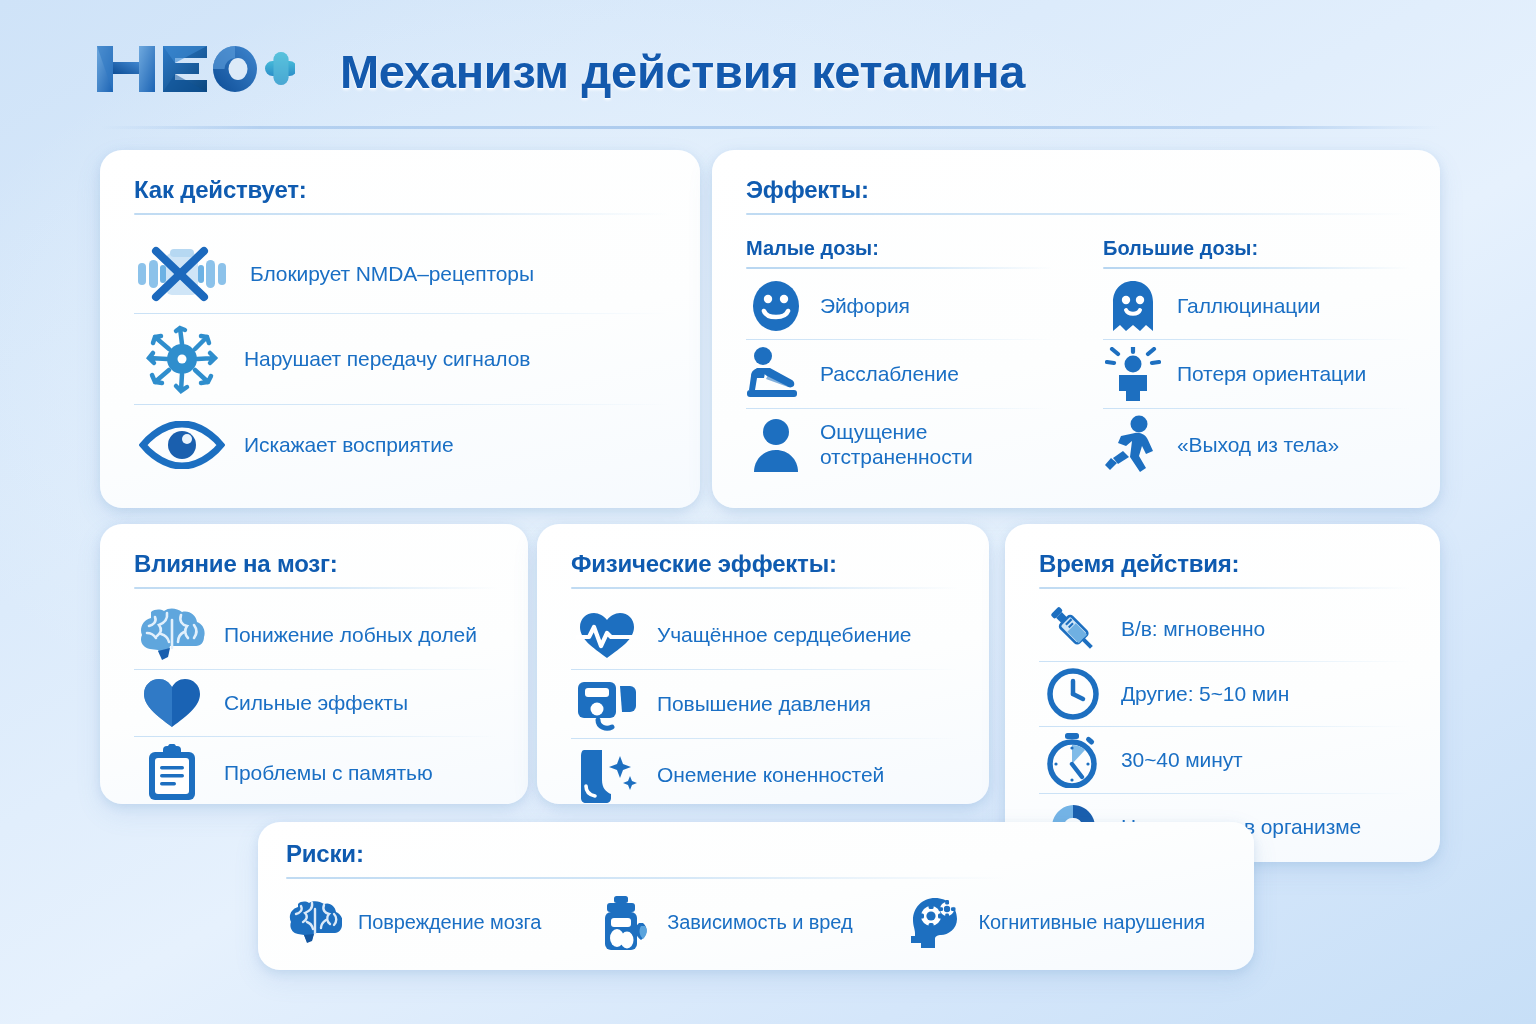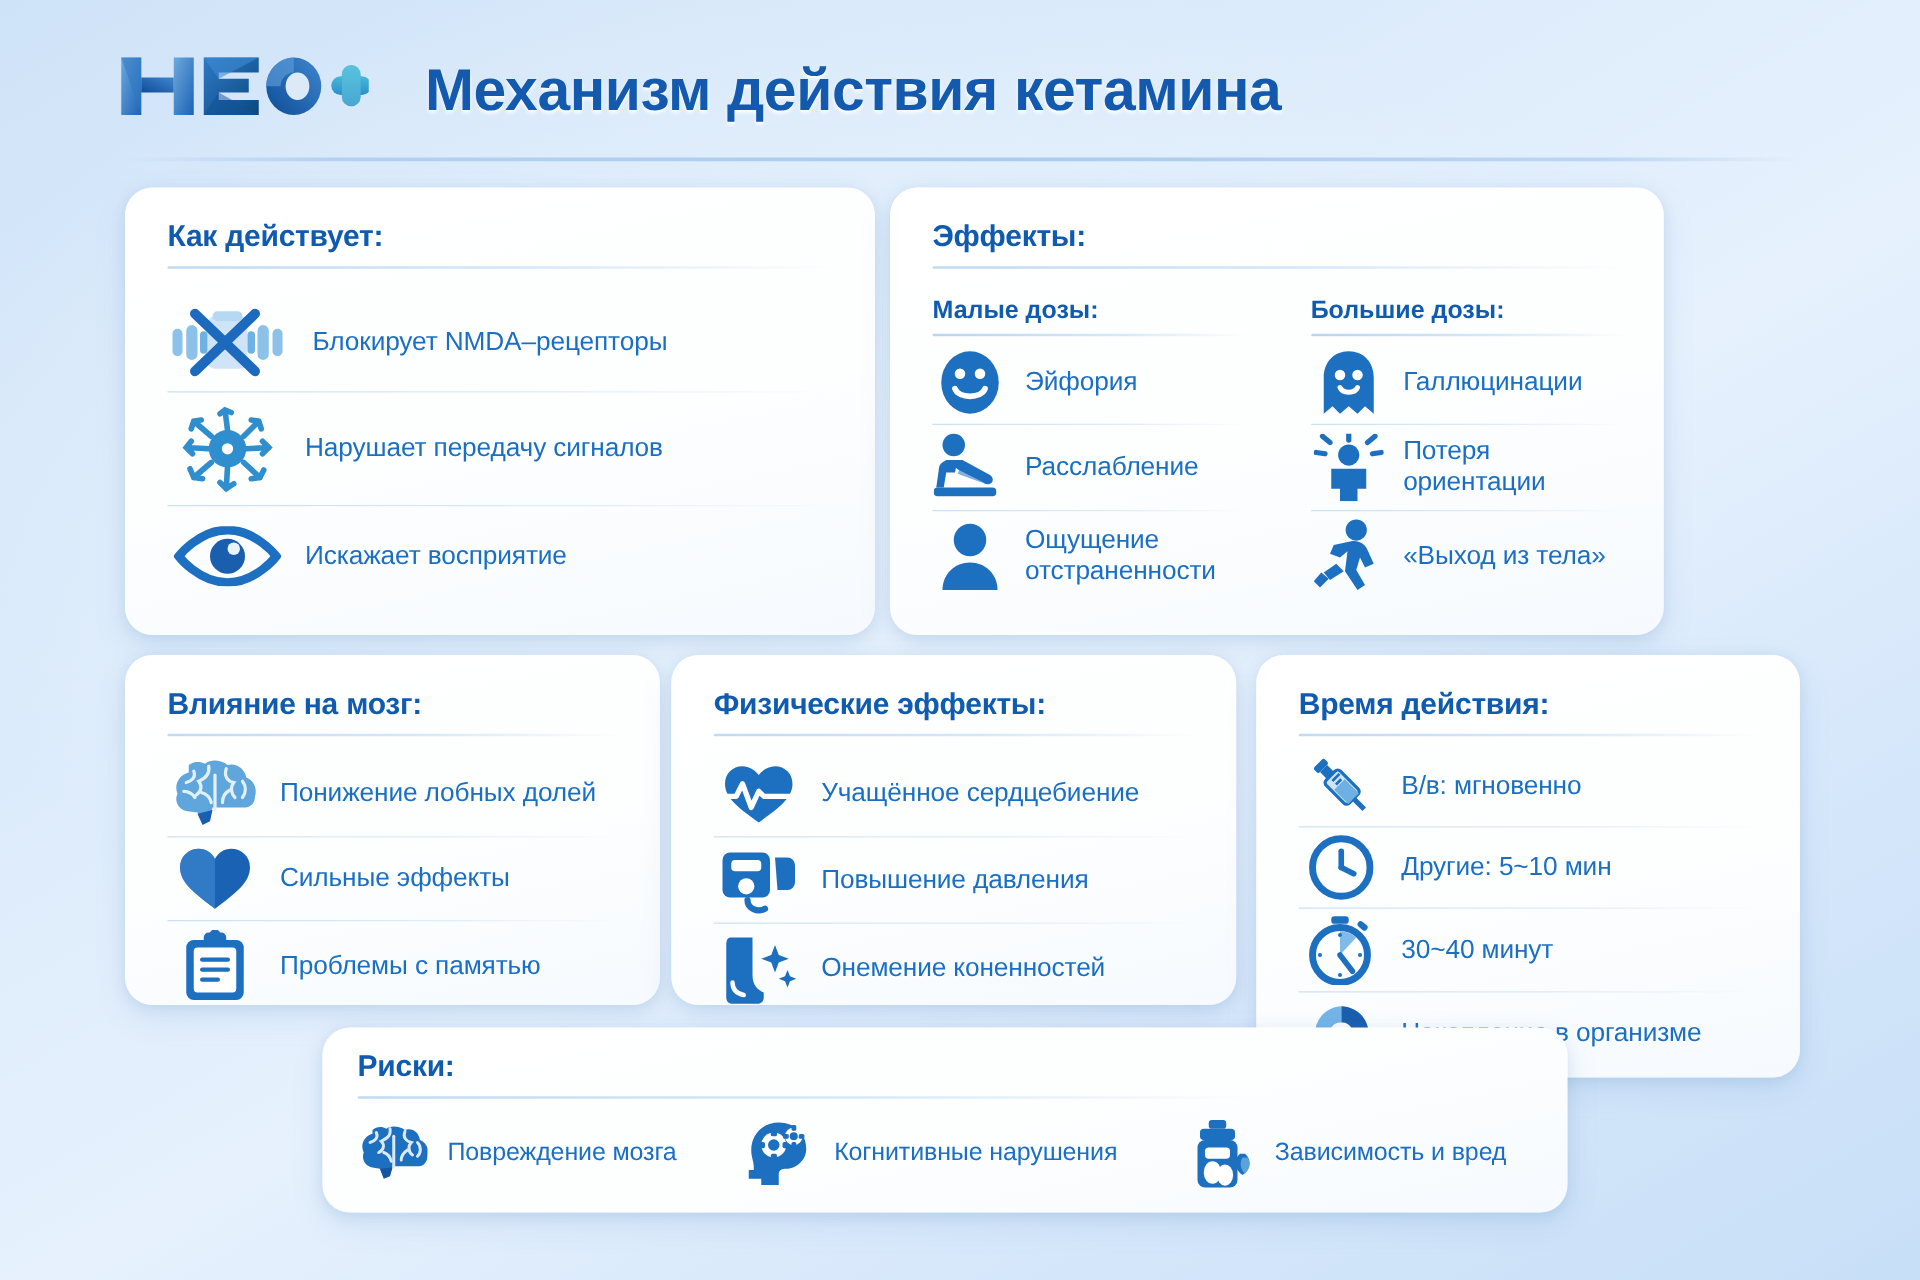--- a/index.html
+++ b/index.html
@@ -129,21 +129,21 @@
     margin-top: 7px;
     background: linear-gradient(90deg,
       rgba(175,209,239,0.9) 0%,
       rgba(198,224,245,0.7) 60%,
       rgba(225,238,251,0) 100%);
     border-radius: 1px;
   }
 
   
   #card-how      { left: 100px;  top: 150px; width: 600px;  height: 358px; }
-  #card-effects  { left: 712px;  top: 150px; width: 619px;  height: 358px; }
+  #card-effects  { left: 712px;  top: 150px; width: 728px;  height: 358px; }
   #card-brain    { left: 100px;  top: 524px; width: 428px;  height: 280px; }
   #card-physical { left: 537px;  top: 524px; width: 452px;  height: 280px; }
   #card-time     { left: 1005px; top: 524px; width: 435px;  height: 338px; }
   #card-risks    { left: 258px;  top: 822px; width: 996px;  height: 148px; }
 
   .card-inner { position: absolute; left: 34px; right: 30px; top: 26px; }
 
   
   .effects-cols {
     display: flex;
@@ -576,20 +576,36 @@
               <path d="M38 21c-3 2-5 5-5 8"></path>
               <path d="M46 15c3 3 3 8 0 11"></path>
             </g>
           </svg>
         </div>
         <div class="row-label">Повреждение мозга</div>
       </div>
 
       <div class="row">
         <div class="icon" style="width:58px;">
+          <svg class="svg-icon" width="50" height="56" viewBox="0 0 50 56" fill="#1d6fc0">
+            <rect x="15" y="1" width="14" height="7" rx="2.5"></rect>
+            <rect x="8" y="8" width="28" height="9" rx="3"></rect>
+            <rect x="6" y="17" width="32" height="38" rx="6"></rect>
+            <rect x="12" y="23" width="20" height="9" rx="3" fill="#ffffff"></rect>
+            <ellipse cx="18" cy="43" rx="7" ry="9" fill="#ffffff"></ellipse>
+            <ellipse cx="28" cy="45" rx="6.5" ry="8.5" fill="#ffffff"></ellipse>
+            <path d="M44 28c6 5 4 13-2 17-6-4-8-12-2-17z" fill="#1d6fc0"></path>
+            <path d="M42 31c-3 5-1 10 2 13 4-4 5-9 2-13z" fill="#5aa4dd"></path>
+          </svg>
+        </div>
+        <div class="row-label">Зависимость и вред</div>
+      </div>
+
+      <div class="row">
+        <div class="icon" style="width:58px;">
           <svg class="svg-icon" width="54" height="54" viewBox="0 0 54 54" fill="#1d6fc0">
             <path d="M26 2C13 2 4 12 4 24c0 6 2 9 2 13v3H2v7h10v5h14v-9c0-3 3-4 6-4 7 0 16-6 16-16C48 11 39 2 26 2z"></path>
             <circle cx="22" cy="20" r="10" fill="#ffffff"></circle>
             <circle cx="22" cy="20" r="4.6" fill="#1d6fc0"></circle>
             <g fill="#1d6fc0">
               <rect x="19.6" y="7" width="5" height="6" rx="1.5"></rect>
               <rect x="19.6" y="27" width="5" height="6" rx="1.5"></rect>
               <rect x="9" y="17.5" width="6" height="5" rx="1.5"></rect>
               <rect x="29" y="17.5" width="6" height="5" rx="1.5"></rect>
             </g>
@@ -598,31 +614,15 @@
             <g fill="#1d6fc0">
               <rect x="36.2" y="4" width="3.8" height="4.5" rx="1.2"></rect>
               <rect x="36.2" y="17.5" width="3.8" height="4.5" rx="1.2"></rect>
               <rect x="29.5" y="11.2" width="4.5" height="3.8" rx="1.2"></rect>
               <rect x="42" y="11.2" width="4.5" height="3.8" rx="1.2"></rect>
             </g>
           </svg>
         </div>
         <div class="row-label">Когнитивные нарушения</div>
       </div>
-
-      <div class="row">
-        <div class="icon" style="width:58px;">
-          <svg class="svg-icon" width="50" height="56" viewBox="0 0 50 56" fill="#1d6fc0">
-            <rect x="15" y="1" width="14" height="7" rx="2.5"></rect>
-            <rect x="8" y="8" width="28" height="9" rx="3"></rect>
-            <rect x="6" y="17" width="32" height="38" rx="6"></rect>
-            <rect x="12" y="23" width="20" height="9" rx="3" fill="#ffffff"></rect>
-            <ellipse cx="18" cy="43" rx="7" ry="9" fill="#ffffff"></ellipse>
-            <ellipse cx="28" cy="45" rx="6.5" ry="8.5" fill="#ffffff"></ellipse>
-            <path d="M44 28c6 5 4 13-2 17-6-4-8-12-2-17z" fill="#1d6fc0"></path>
-            <path d="M42 31c-3 5-1 10 2 13 4-4 5-9 2-13z" fill="#5aa4dd"></path>
-          </svg>
-        </div>
-        <div class="row-label">Зависимость и вред</div>
-      </div>
     </div>
   </div>
 </div>
 
 </body></html>

